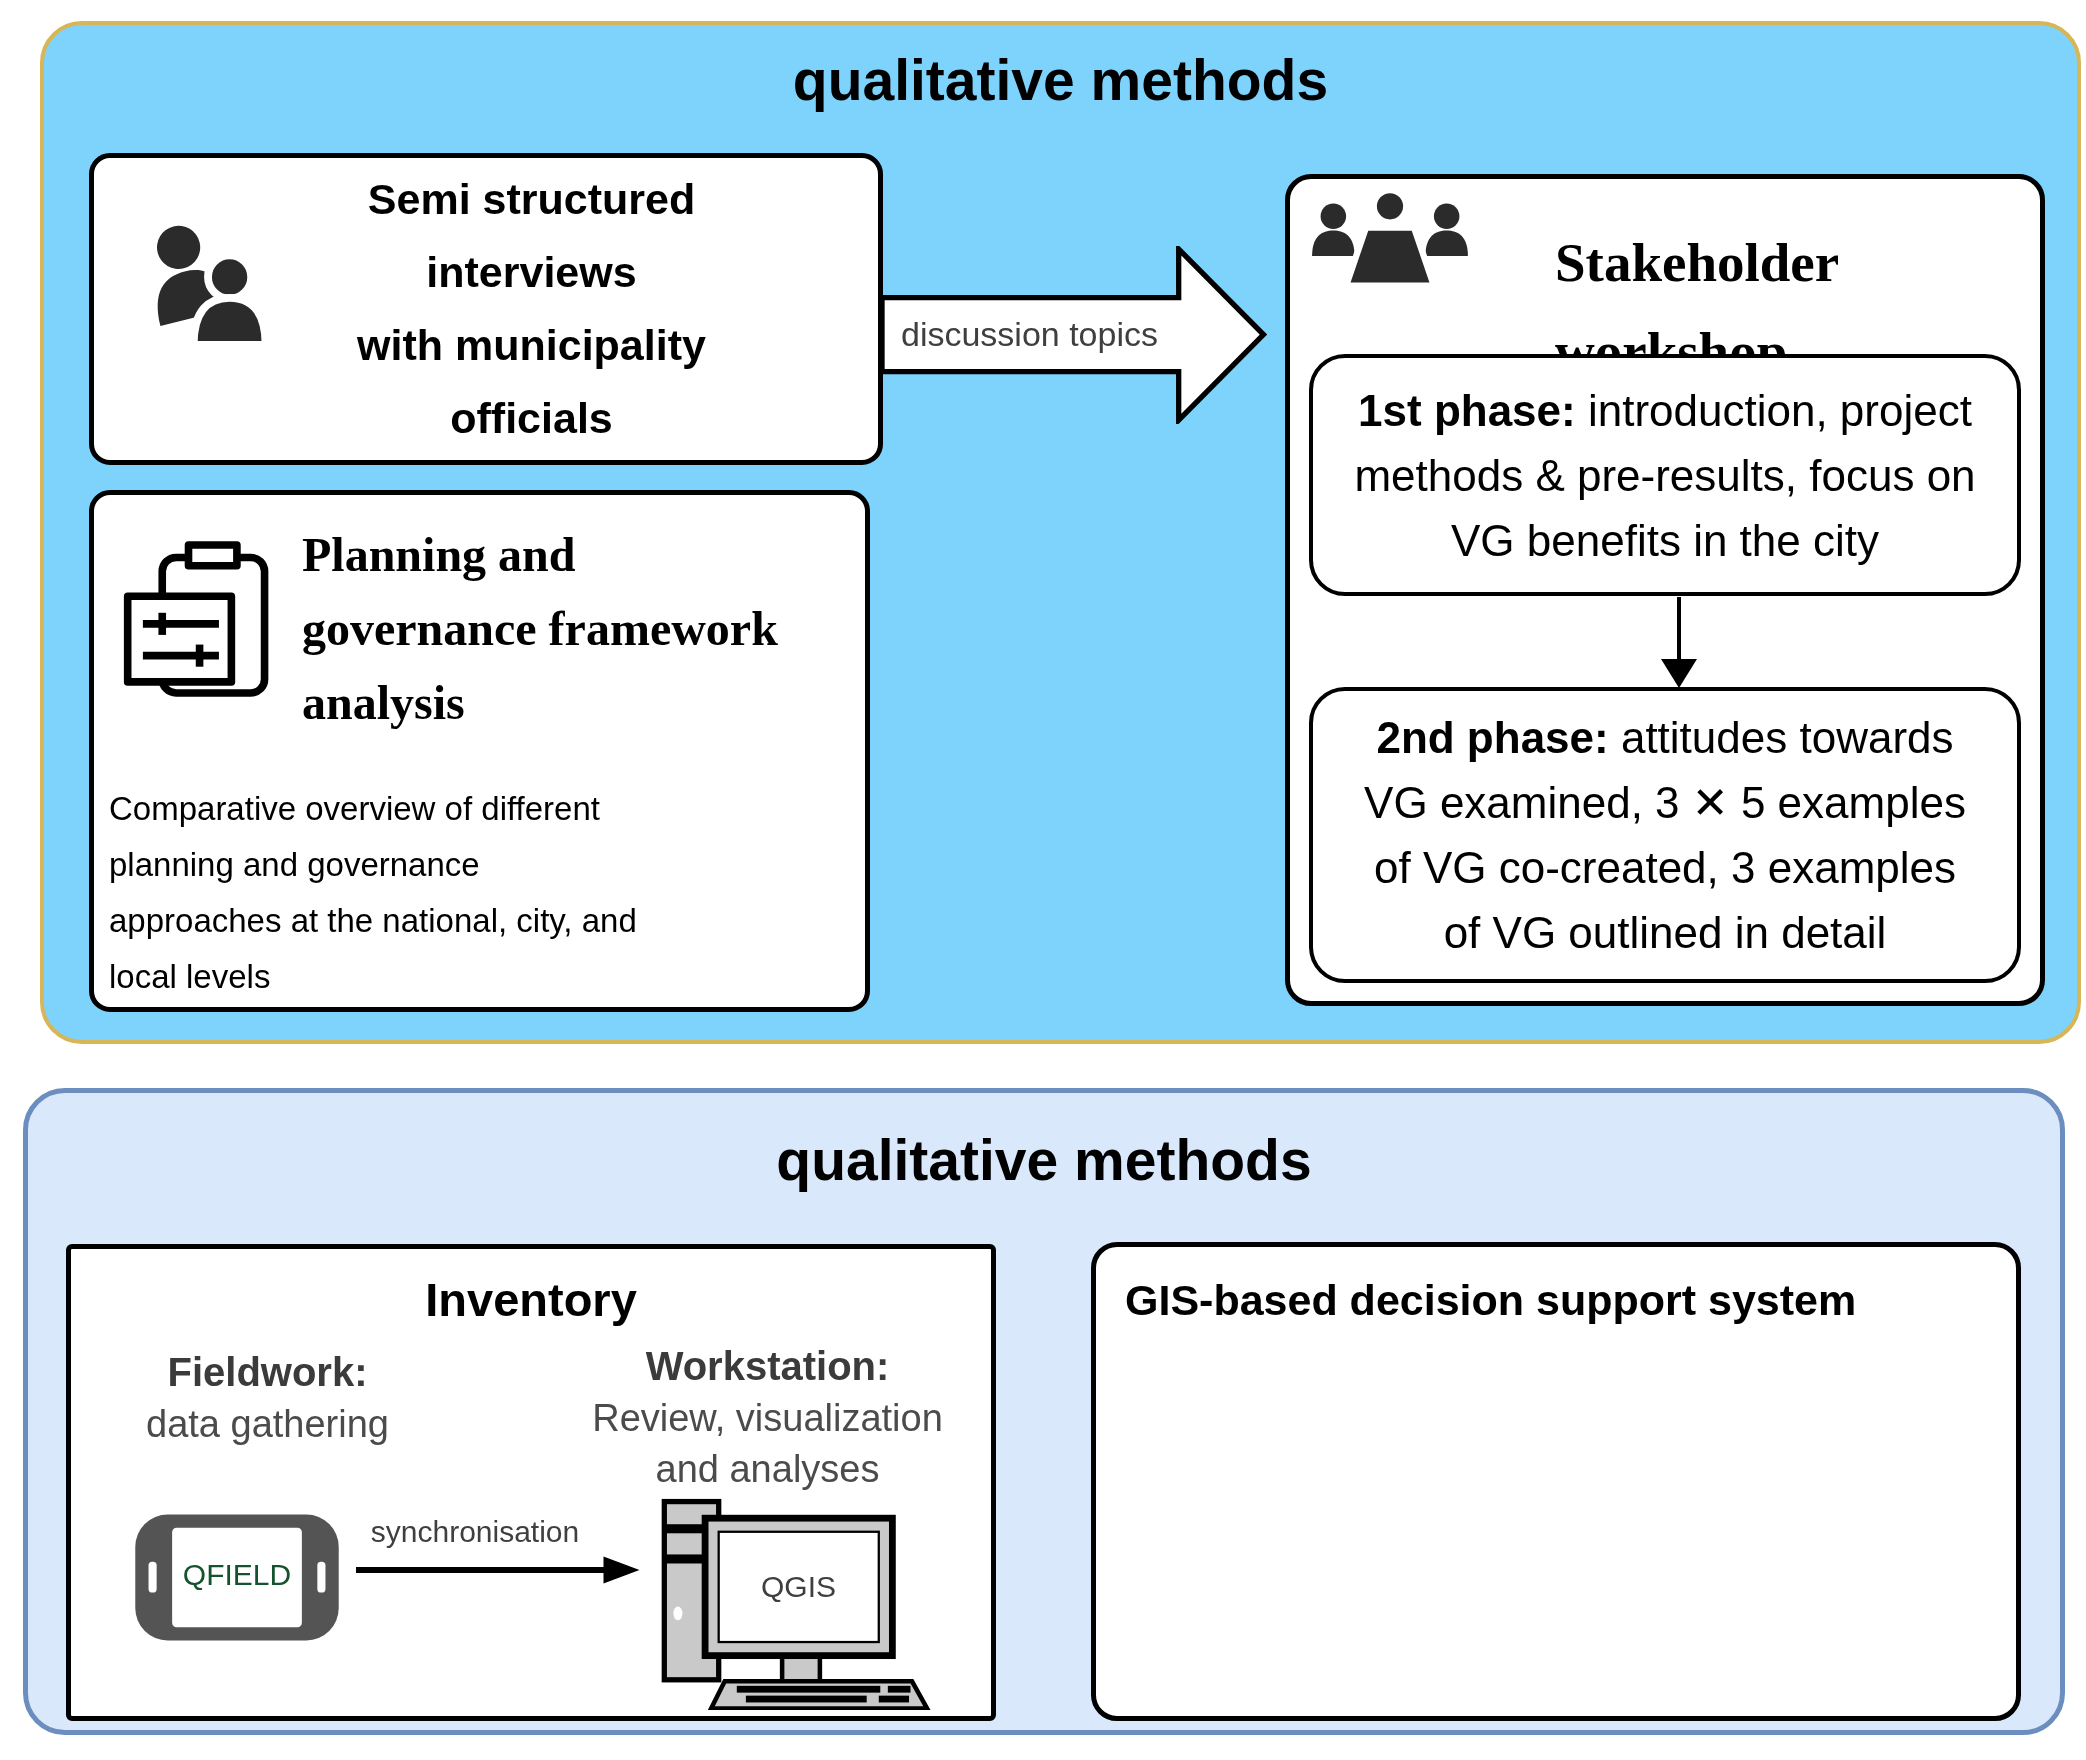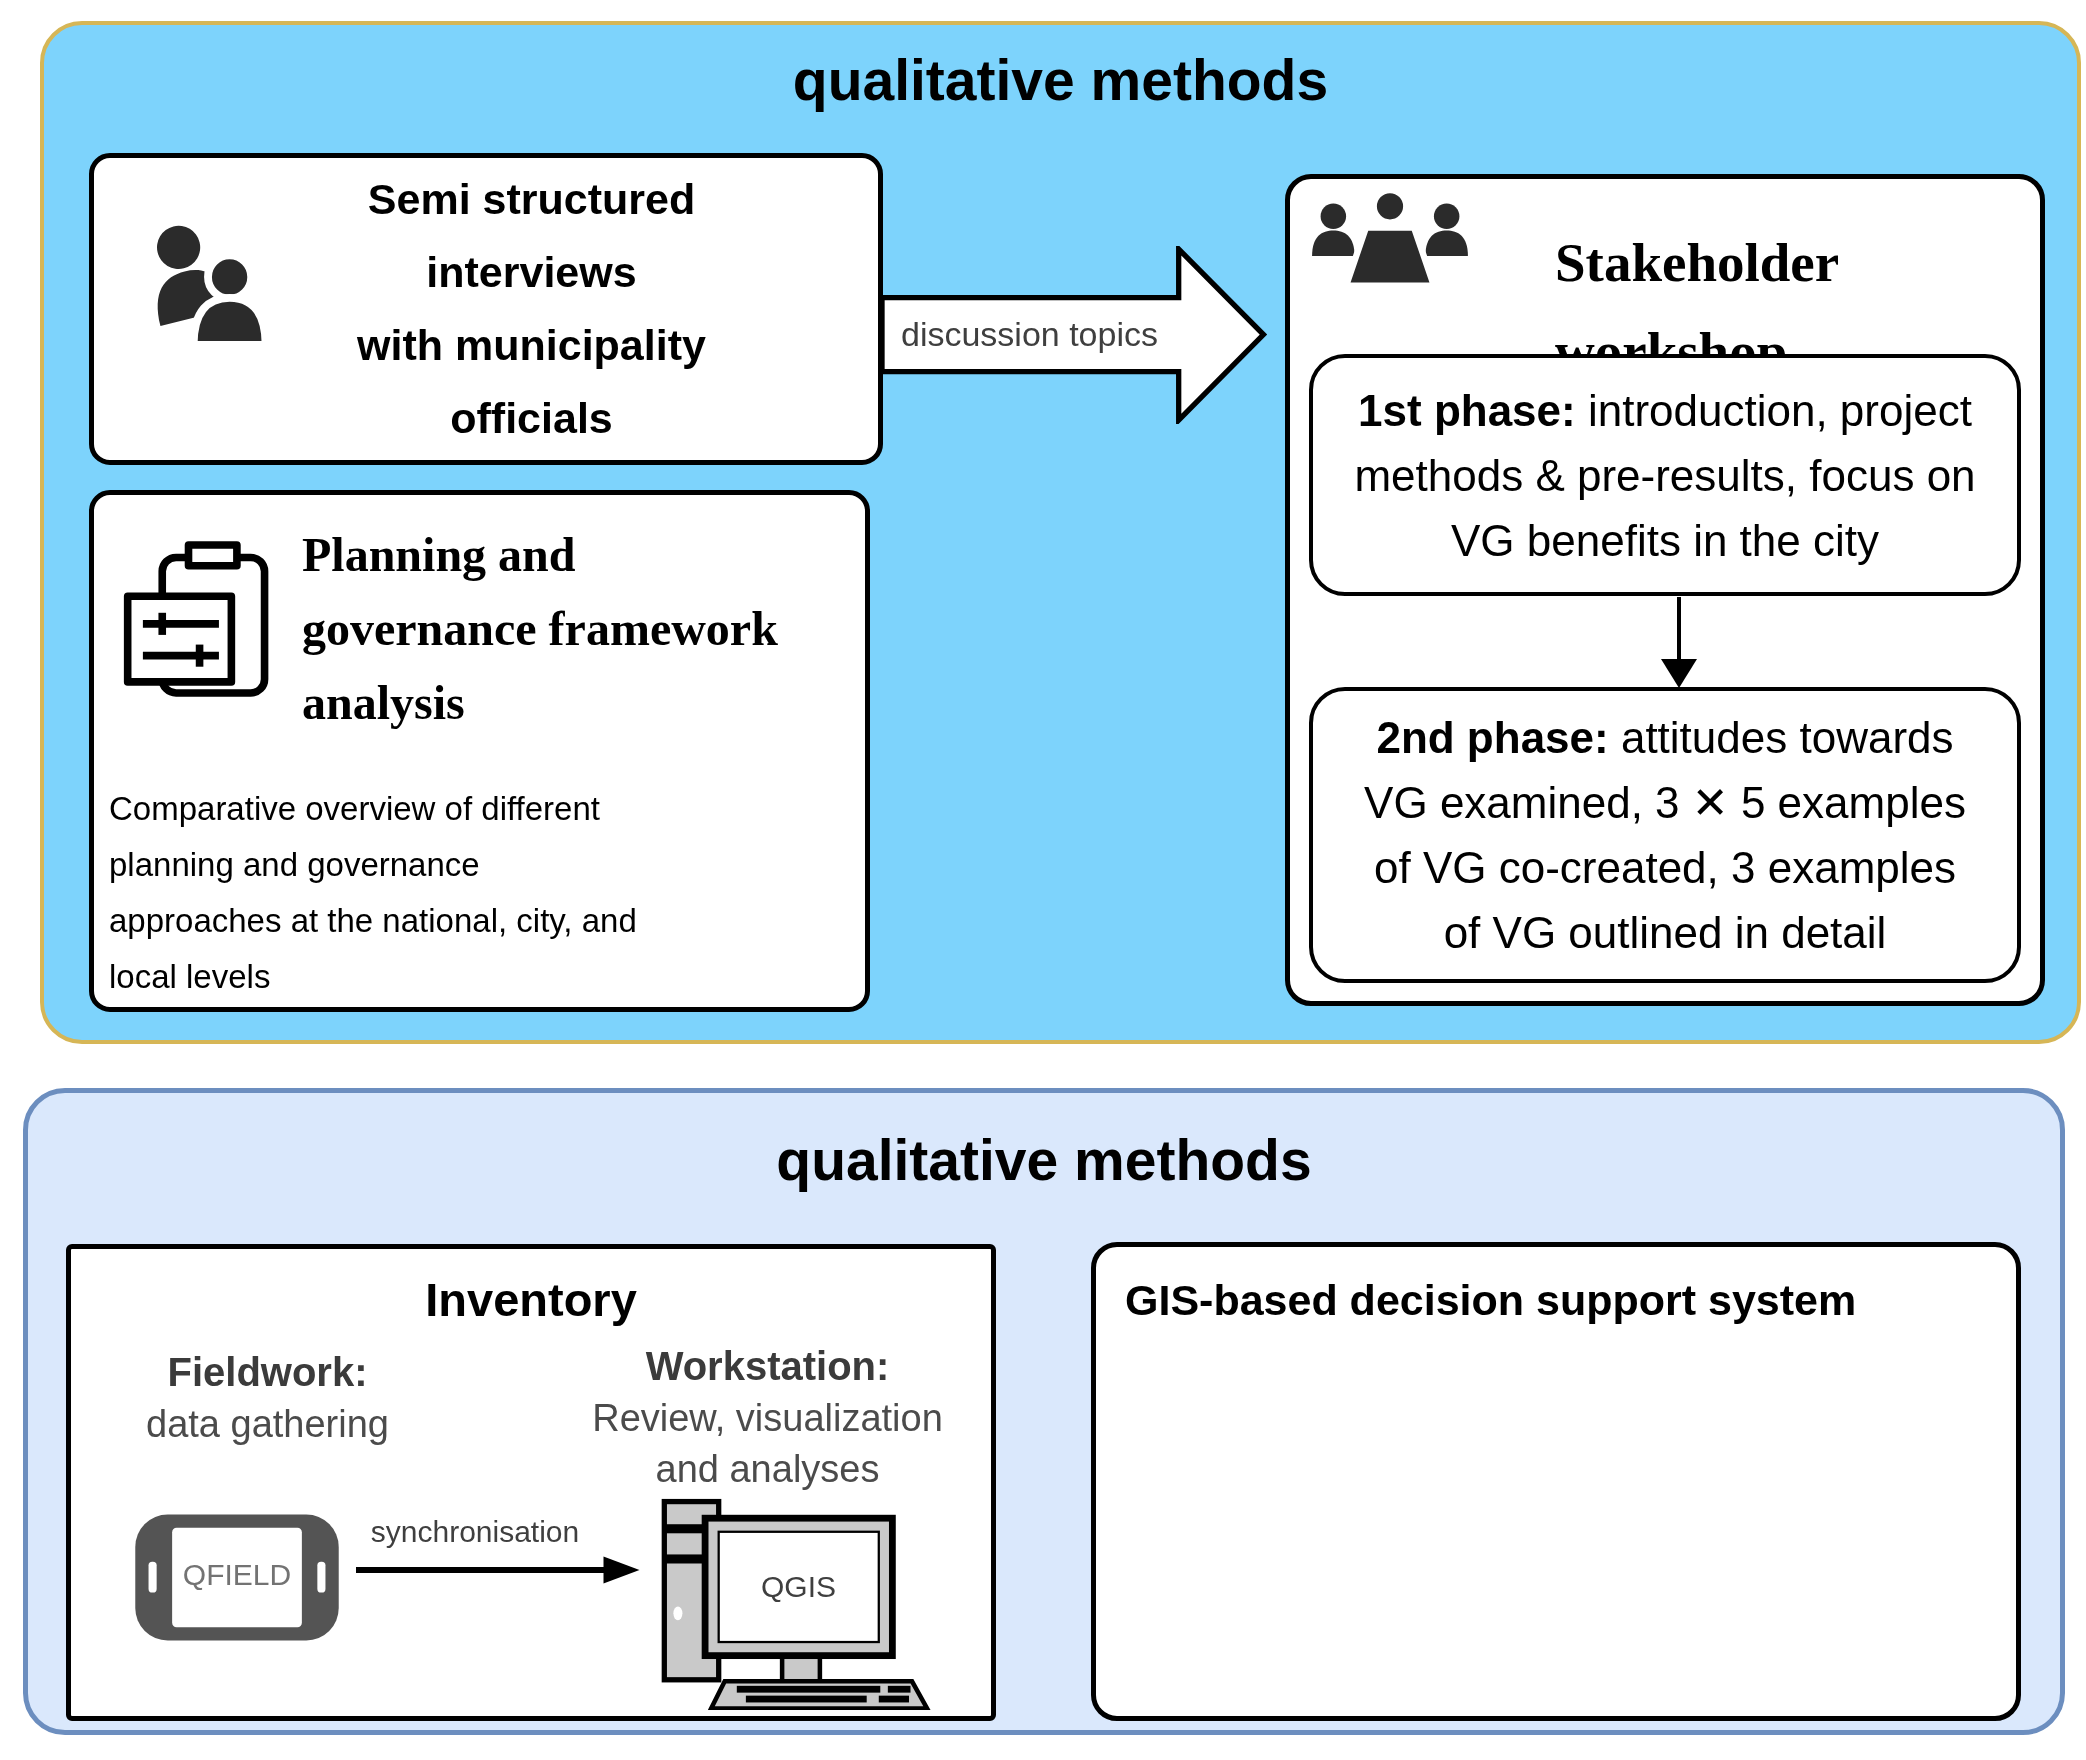--- a/index.html
+++ b/index.html
@@ -38,21 +38,21 @@
                border-left:18px solid transparent;border-right:18px solid transparent;border-top:29px solid #000;}
   
   .inventory{left:38px;top:151px;width:930px;height:477px;border-radius:6px;}
   .inv-title{position:absolute;left:0;right:0;top:23px;text-align:center;font-size:47px;font-weight:bold;}
   .col{position:absolute;text-align:center;}
   .col-label{font-size:40px;font-weight:bold;color:#3b3b3b;line-height:53px;}
   .col-body{font-size:38px;color:#4b4b4b;line-height:51px;}
   .fieldwork{left:30px;top:97px;width:333px;}
   .workstation{left:477px;top:91px;width:439px;}
   .qfield-label{position:absolute;left:98px;top:309px;width:136px;text-align:center;
-                font-size:30px;color:#737373;}
+                font-size:30px;color:#14532d;}
   .sync-label{position:absolute;left:287px;top:266px;width:234px;text-align:center;
               font-size:30px;color:#3f3f3f;}
   .qgis-label{position:absolute;left:663px;top:321px;width:129px;text-align:center;
               font-size:30px;color:#3f3f3f;}
   .gis{left:1063px;top:149px;width:930px;height:479px;border-radius:26px;}
   .gis-title{position:absolute;left:29px;top:29px;right:15px;font-size:43px;font-weight:bold;}
   .gis-body{position:absolute;left:29px;top:140px;right:10.6px;font-size:36px;line-height:54px;color:#333;}
 </style>
 </head>
 <body>

